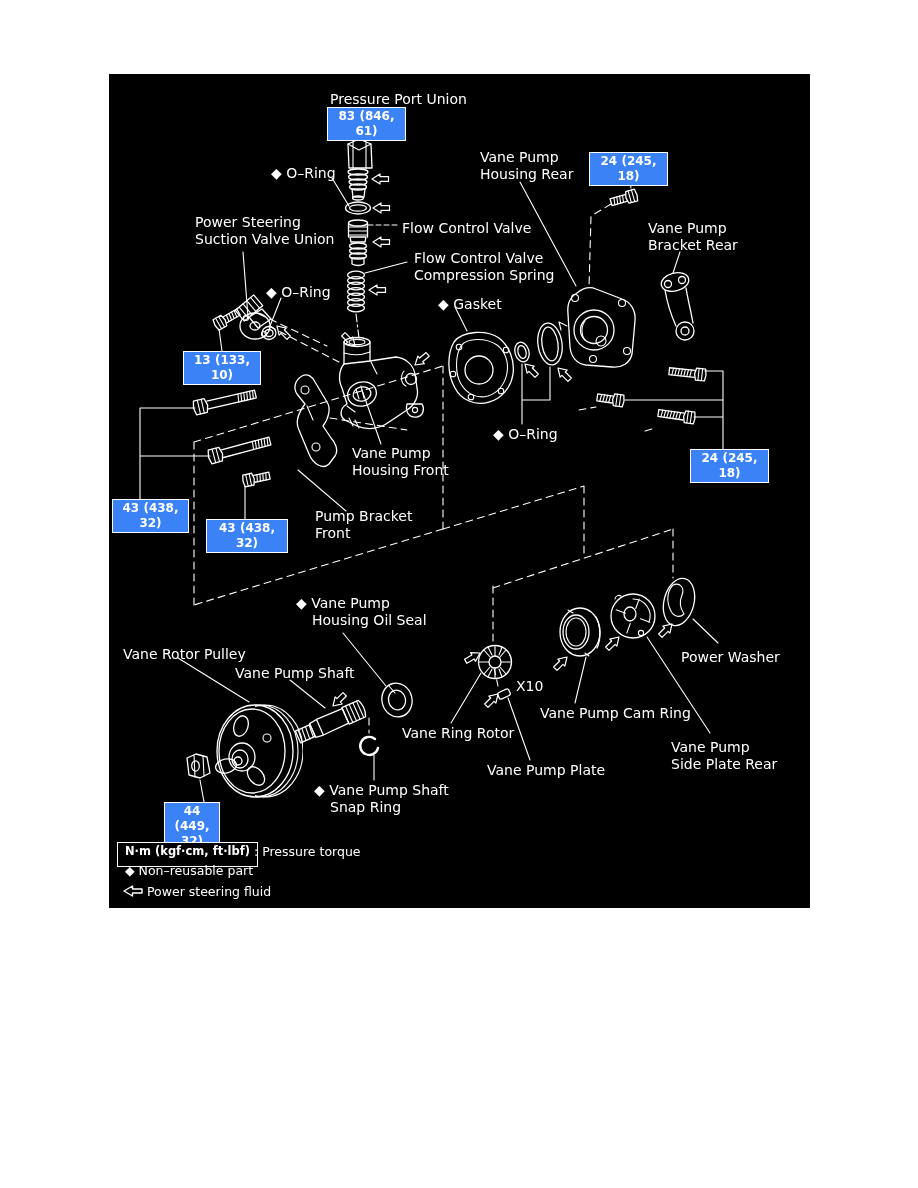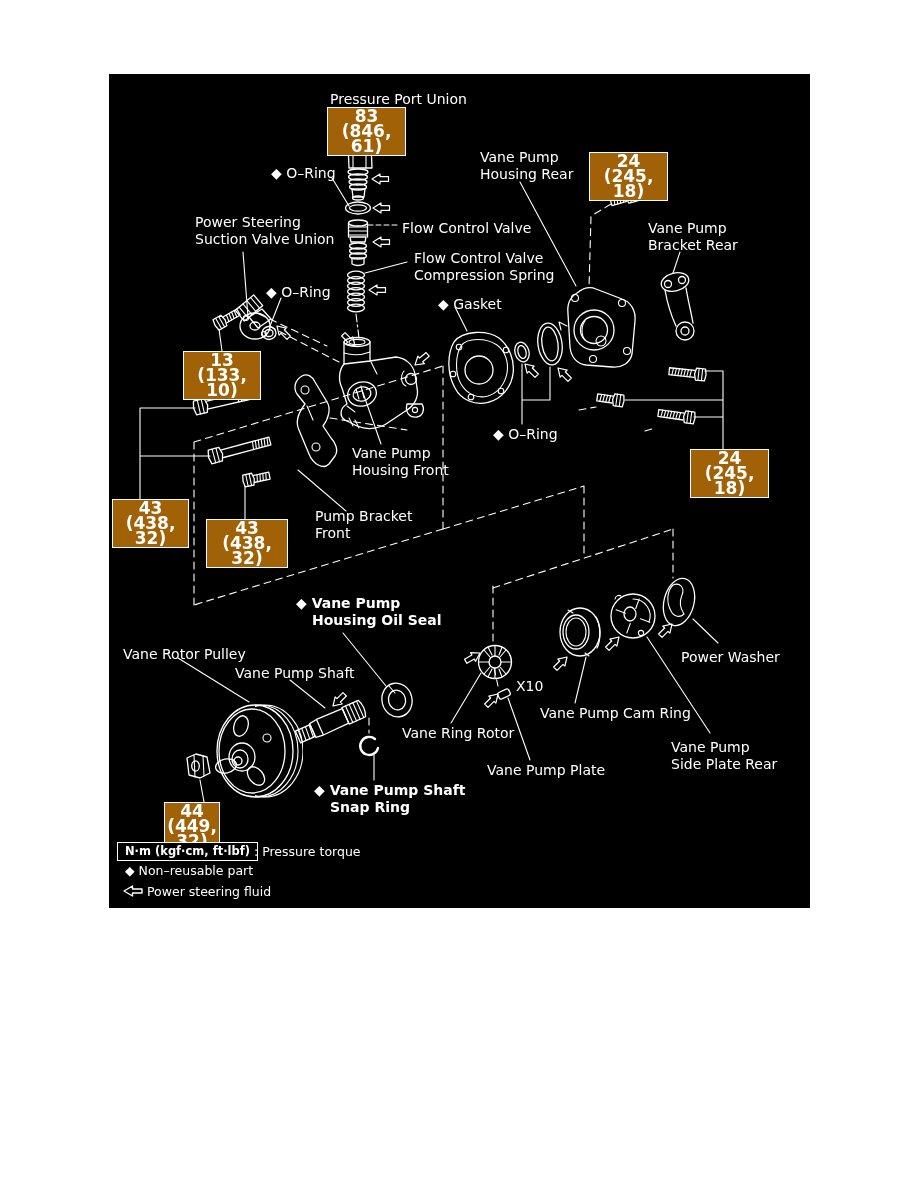--- a/index.html
+++ b/index.html
@@ -2,26 +2,26 @@
 <html><head>
 <meta charset="utf-8">
 <style>
   html,body{margin:0;padding:0;background:#fff;}
   #page{position:relative;width:918px;height:1188px;background:#fff;overflow:hidden;
         font-family:"DejaVu Sans","Liberation Sans",sans-serif;}
   #diagram{position:absolute;left:109px;top:74px;width:701px;height:834px;background:#000;}
   #artwork{position:absolute;left:0;top:0;}
   .lbl{position:absolute;color:#fff;font-size:14px;line-height:17px;white-space:pre-line;
        letter-spacing:0px;}
-  .hang{text-indent:-16px;padding-left:16px;font-weight:bold;}
-  .tbox{position:absolute;color:#fff;border:1.5px solid #fff;background:#a16207;text-align:center;
-        font-size:17px;font-weight:bold;line-height:15px;padding:1px 2px;box-sizing:border-box;}
+  .hang{text-indent:-16px;padding-left:16px;}
+  .tbox{position:absolute;color:#fff;border:1.5px solid #fff;background:#3b82f6;text-align:center;
+        font-size:12px;font-weight:bold;line-height:15px;padding:1px 2px;box-sizing:border-box;}
   .legend-row{position:absolute;color:#fff;font-size:12.5px;}
   .legend-box{position:absolute;color:#fff;border:1.5px solid #fff;font-size:11.5px;font-weight:bold;
-              padding:1px 7px 2px 7px;background:#000;}
+              padding:1px 7px 8px 7px;background:#000;}
   svg{stroke:#fff;fill:none;stroke-width:1.3;stroke-linecap:round;stroke-linejoin:round;}
   .thin{stroke-width:1.1;}
 </style>
 </head>
 <body>
 
 <div id="page">
   <div id="diagram">
 
     <svg id="artwork" width="701" height="834" viewBox="0 0 701 834">

